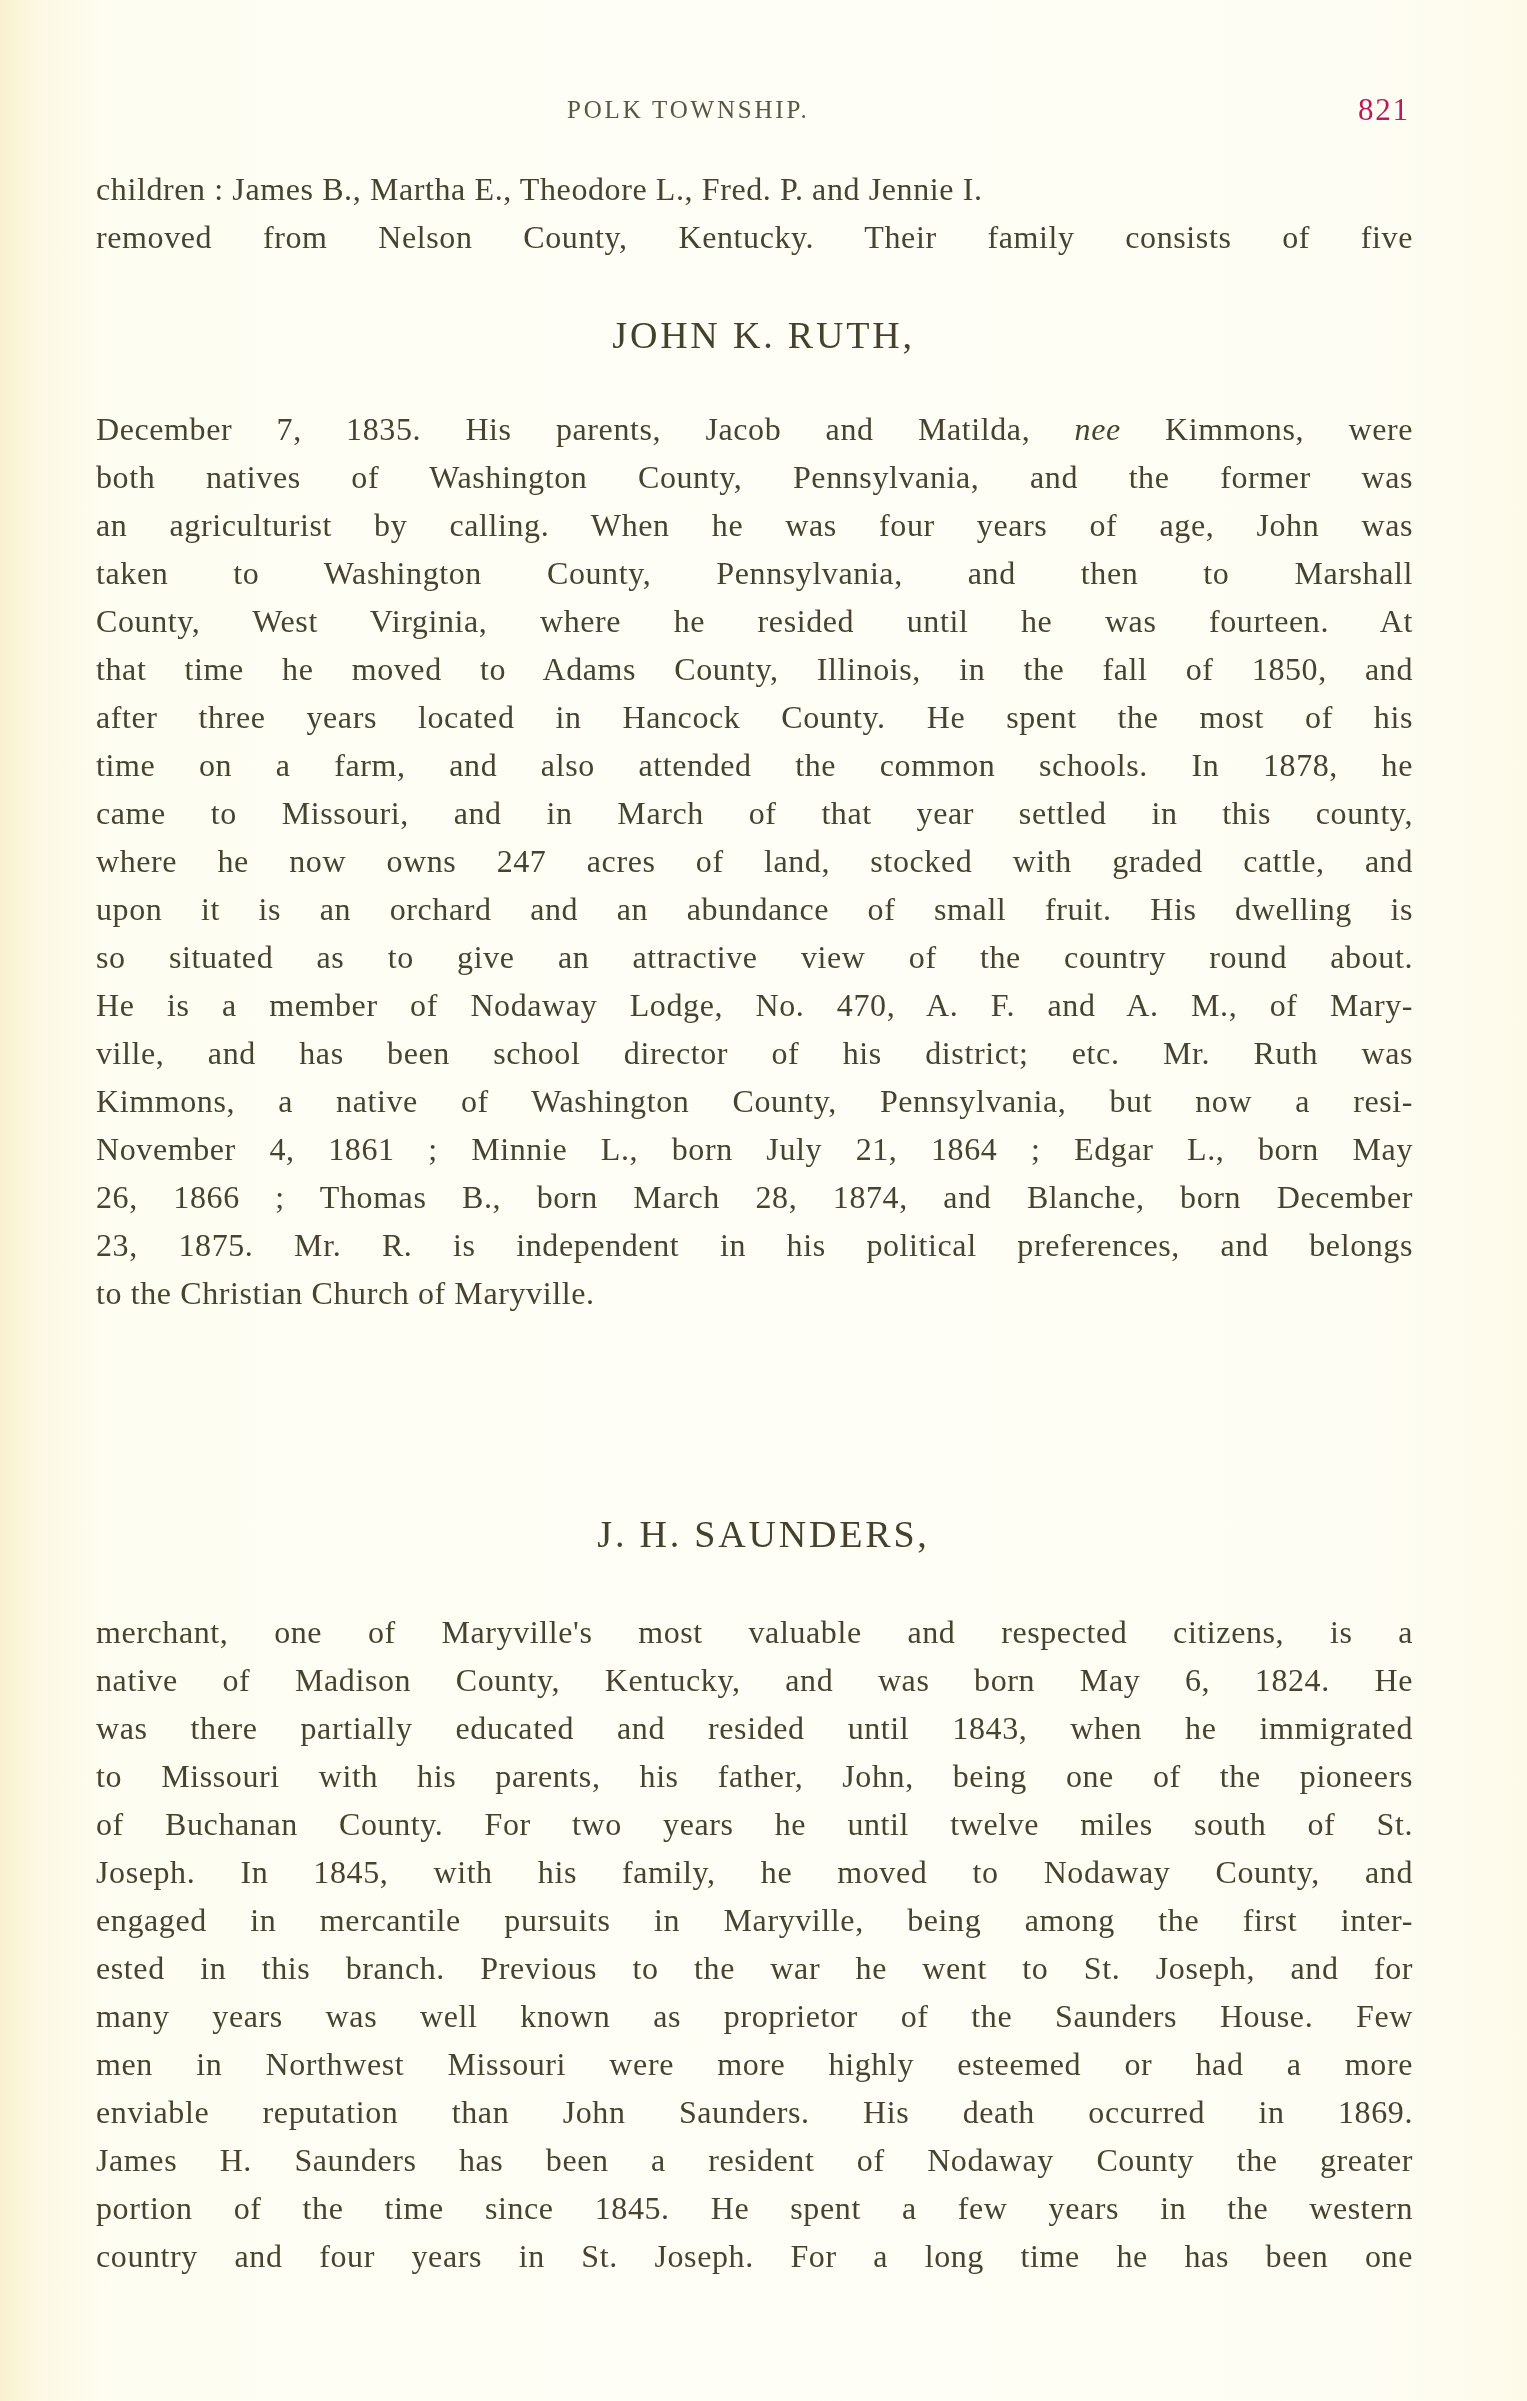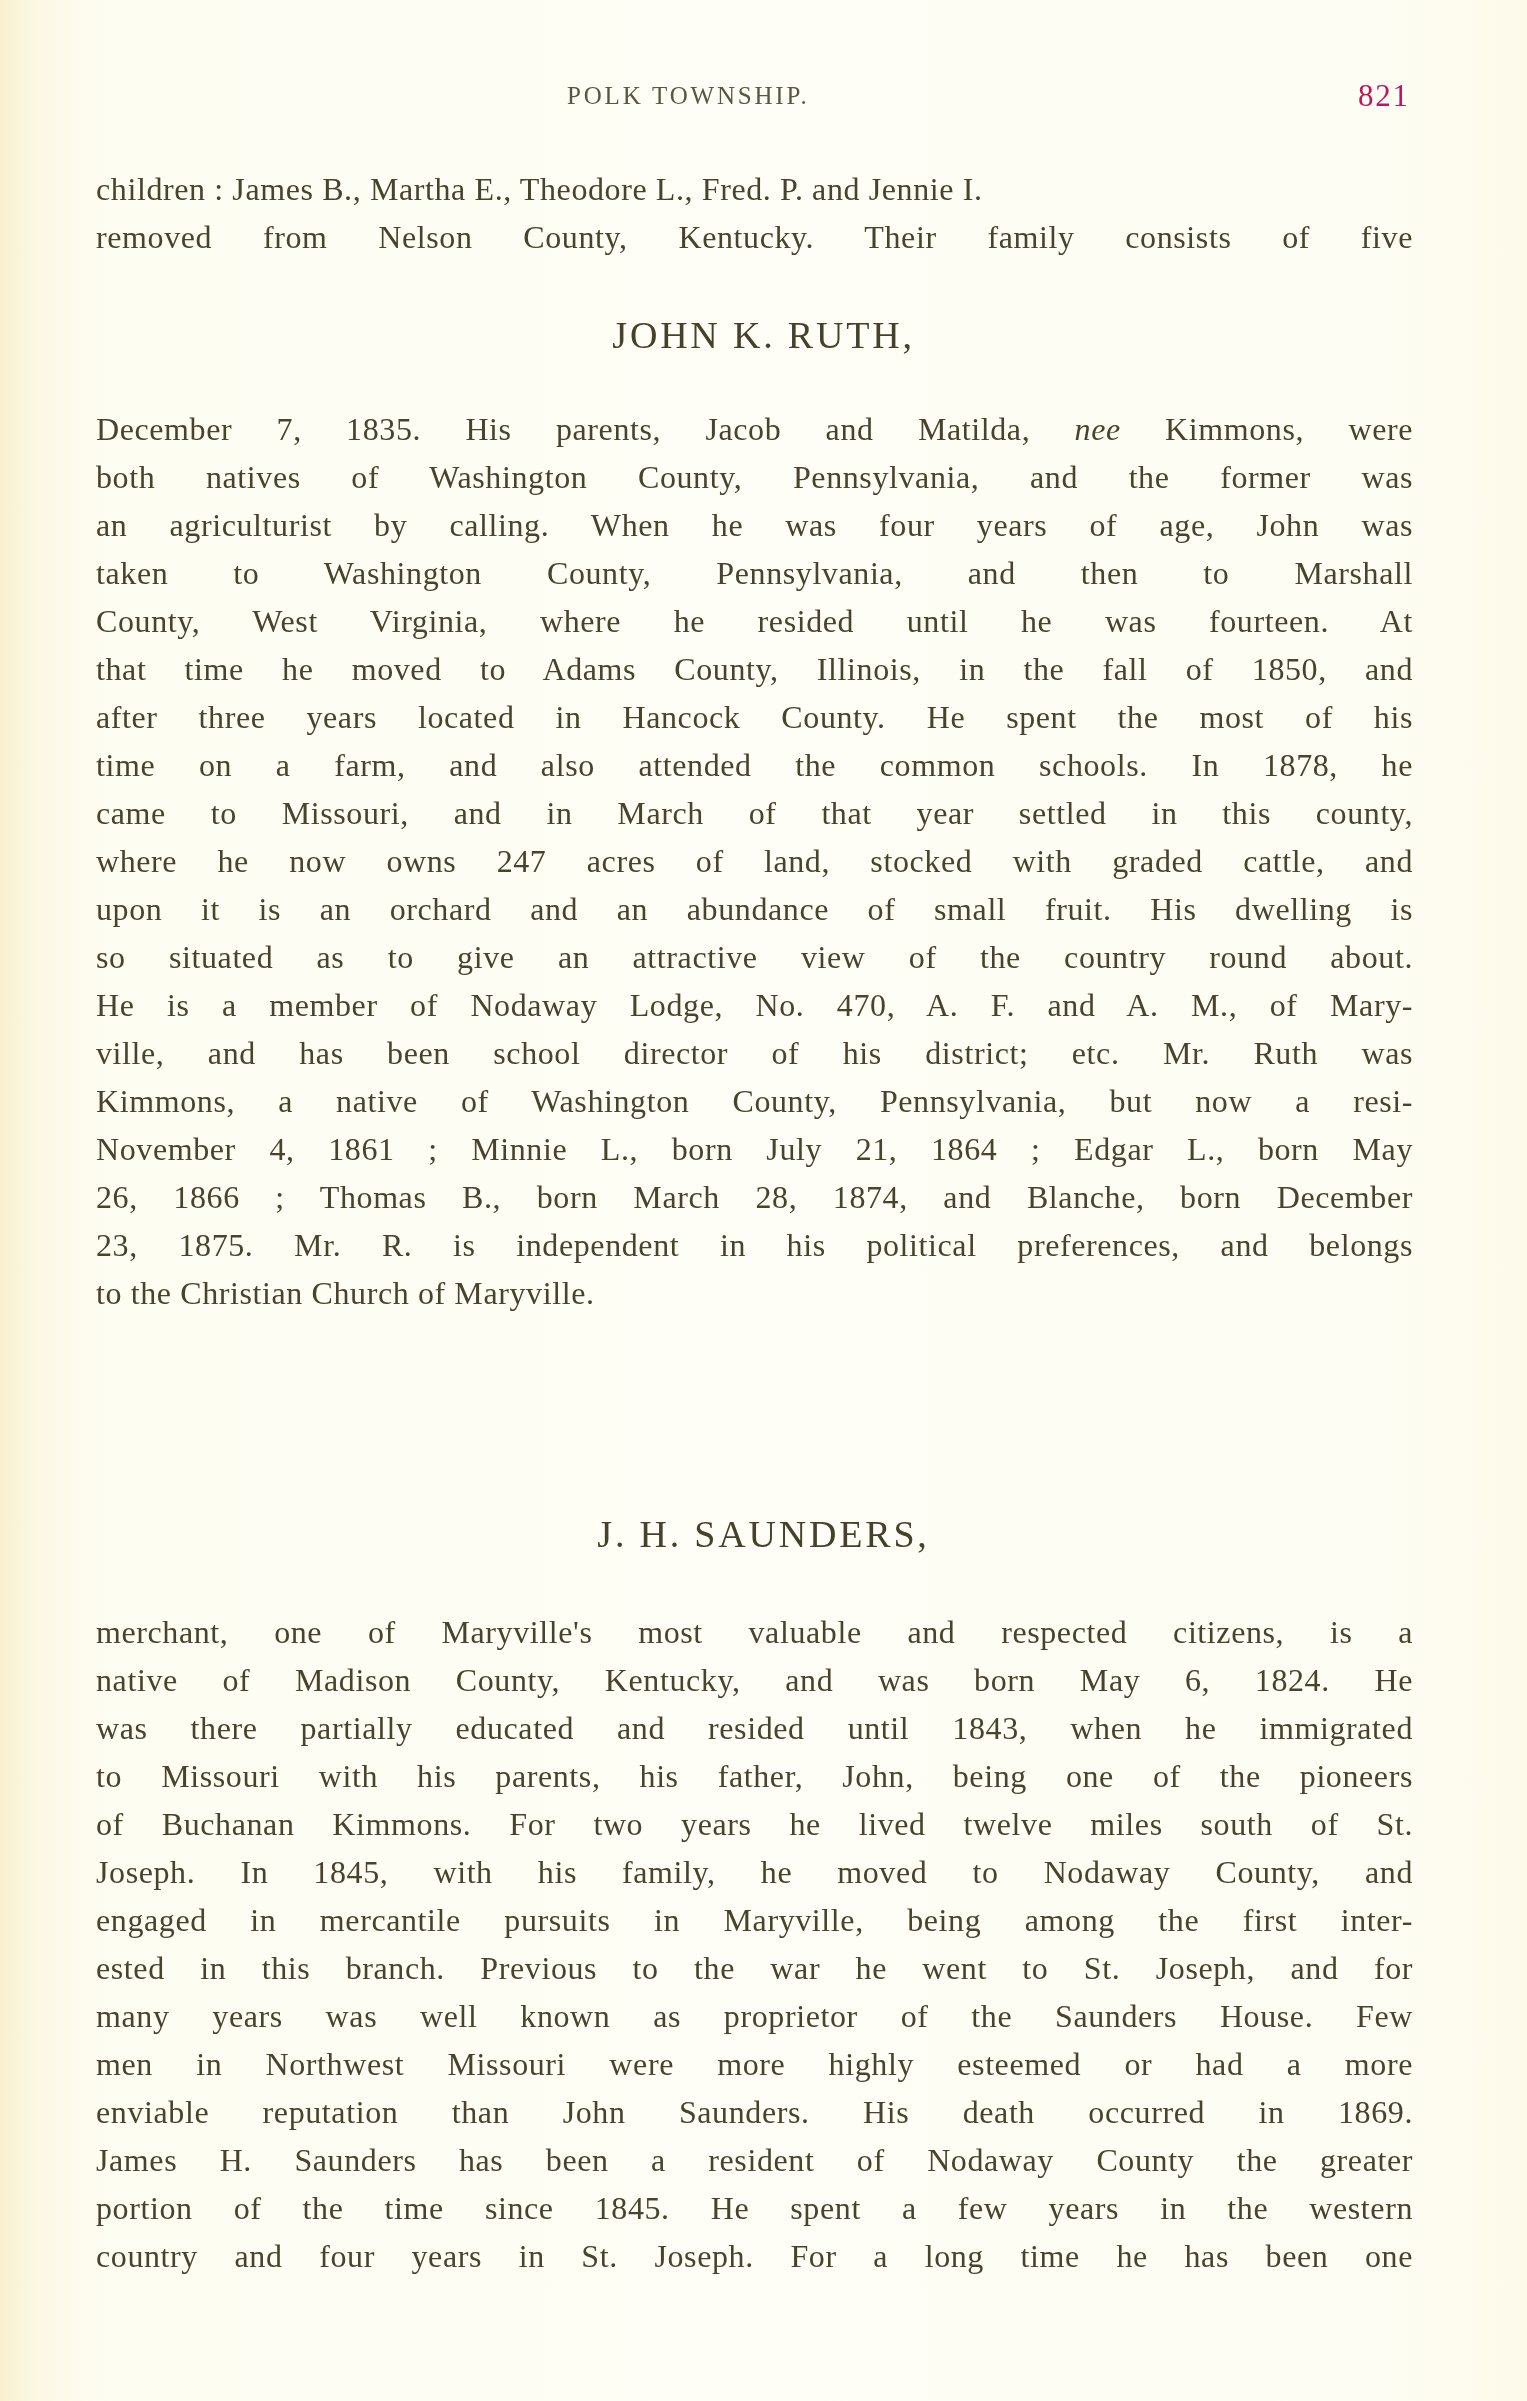--- a/index.html
+++ b/index.html
@@ -7,21 +7,21 @@
     width: 1527px;
     height: 2401px;
     position: relative;
     overflow: hidden;
     background: linear-gradient(to right, #f8f0cf 0px, #fcf8e4 37px, #fefdf2 110px, #fefef6 735px, #fefdf3 1379px, #fdfaea 1527px);
     font-family: "Liberation Serif", "DejaVu Serif", serif;
     color: #48432f;
   }
   .running-head {
     position: absolute;
-    top: 76px;
+    top: 90px;
     left: 0;
     width: 1321px;
     height: 40px;
     font-family: Liberation Serif, serif;
   }
   .running-title {
     position: absolute;
     left: 567px;
     top: 0;
     font-size: 25px;
@@ -106,21 +106,21 @@
     <span class="line last">to the Christian Church of Maryville.</span>
   </div>
 
 <h2 class="heading" style="top:1511px;">J. H. SAUNDERS,</h2>
 
 <div class="para" id="entry1" style="top:1608px;">
     <span class="line">merchant, one of Maryville's most valuable and respected citizens, is a</span>
     <span class="line">native of Madison County, Kentucky, and was born May 6, 1824. He</span>
     <span class="line">was there partially educated and resided until 1843, when he immigrated</span>
     <span class="line">to Missouri with his parents, his father, John, being one of the pioneers</span>
-    <span class="line">of Buchanan Kimmons. For two years he lived twelve miles south of St.</span>
+    <span class="line">of Buchanan County. For two years he until twelve miles south of St.</span>
     <span class="line">Joseph. In 1845, with his family, he moved to Nodaway County, and</span>
     <span class="line">engaged in mercantile pursuits in Maryville, being among the first inter-</span>
     <span class="line">ested in this branch. Previous to the war he went to St. Joseph, and for</span>
     <span class="line">many years was well known as proprietor of the Saunders House. Few</span>
     <span class="line">men in Northwest Missouri were more highly esteemed or had a more</span>
     <span class="line">enviable reputation than John Saunders. His death occurred in 1869.</span>
     <span class="line">James H. Saunders has been a resident of Nodaway County the greater</span>
     <span class="line">portion of the time since 1845. He spent a few years in the western</span>
     <span class="line">country and four years in St. Joseph. For a long time he has been one</span>
   </div>

